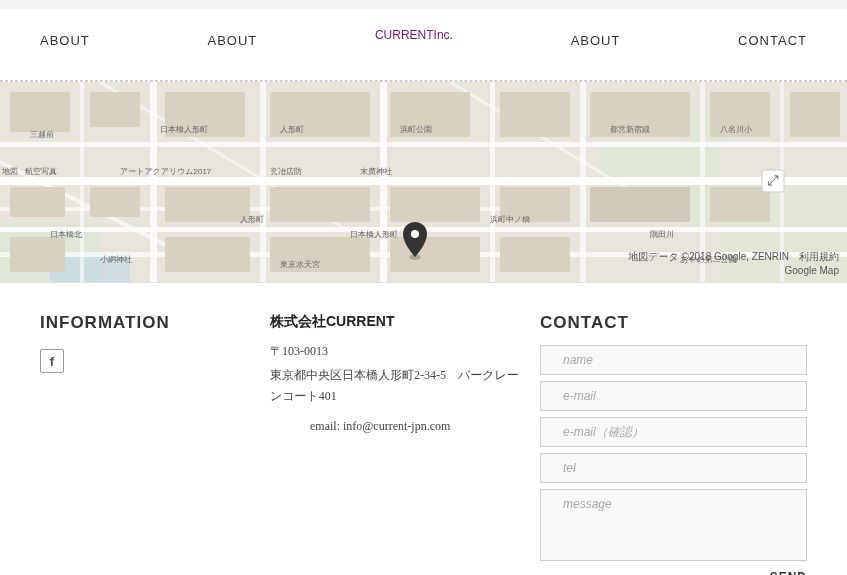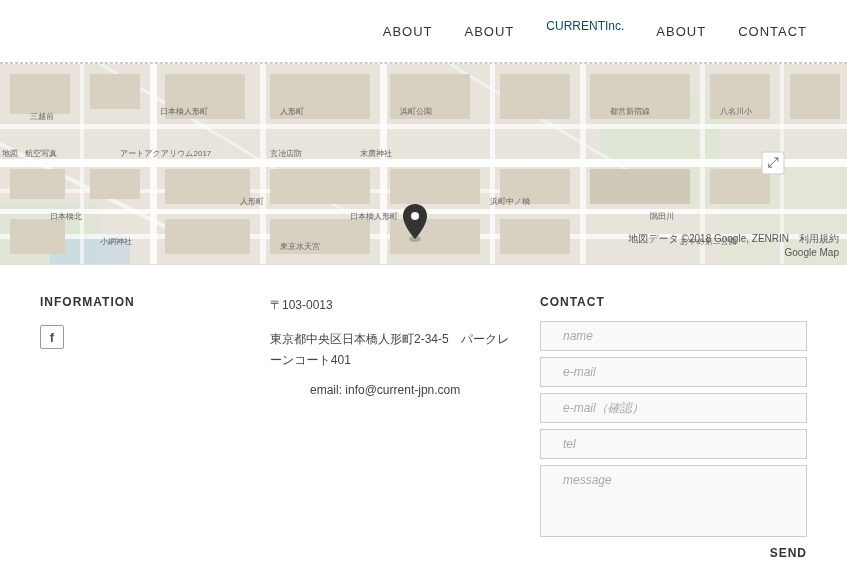--- a/index.html
+++ b/index.html
@@ -7,39 +7,39 @@
 
     
     .header {
       background: #fff;
       border-bottom: 1px dashed #ccc;
       padding: 0;
     }
     .header-inner {
       display: flex;
       align-items: center;
-      justify-content: flex-end;
+      justify-content: space-between;
       max-width: 847px;
-      margin: 0 auto;
+      margin: 9px auto;
       padding: 15px 40px;
       gap: 32px;
     }
     .nav-item {
       font-size: 13px;
       letter-spacing: 1px;
       color: #333;
       cursor: pointer;
       text-decoration: none;
       font-weight: normal;
     }
     .logo {
       font-size: 28px;
       font-weight: 900;
       letter-spacing: 2px;
-      color: #0c4a6e;
+      color: #701a75;
       font-family: Arial Black, Arial, sans-serif;
       text-align: center;
     }
     .logo span {
       font-size: 12px;
       font-weight: normal;
       vertical-align: super;
       letter-spacing: 0;
     }
     .header-bottom-border {
@@ -67,21 +67,21 @@
       display: flex;
       gap: 0;
     }
 
     
     .info-col {
       width: 220px;
       flex-shrink: 0;
     }
     .section-heading {
-      font-size: 12px;
+      font-size: 17px;
       font-weight: bold;
       letter-spacing: 1px;
       margin-bottom: 16px;
       color: #333;
     }
     .fb-icon {
       width: 24px;
       height: 24px;
       border: 1px solid #999;
       border-radius: 2px;
@@ -103,20 +103,21 @@
     .company-name {
       font-size: 14px;
       font-weight: bold;
       margin-bottom: 10px;
       color: #222;
     }
     .address-text {
       font-size: 12px;
       color: #444;
       line-height: 1.8;
+      font-family: Liberation Serif, serif;
     }
 
     
     .contact-col {
       flex: 1;
       padding-left: 20px;
     }
     .contact-col .section-heading {
       margin-bottom: 12px;
     }
@@ -276,23 +277,24 @@
 
 <div style="background:#fff; border-top: 1px solid #e0e0e0;">
   <div class="content-section">
 
     <div class="info-col">
       <div class="section-heading">INFORMATION</div>
       <div class="fb-icon">f</div>
     </div>
 
     <div class="address-col">
+      <div class="company-name">株式会社CURRENT</div>
       <div class="address-text">
         <div>〒103-0013</div>
-        <div style="margin-top:12px;">東京都中央区日本橋人形町2-34-5　パークレーンコート401</div>
+        <div style="margin-top:2px;">東京都中央区日本橋人形町2-34-5　パークレーンコート401</div>
         <div style="margin-top:8px;margin-left:40px;">
           <span>email: info@current-jpn.com</span>
         </div>
       </div>
     </div>
 
     <div class="contact-col">
       <div class="section-heading">CONTACT</div>
       <input class="form-field" type="text" placeholder="name" style="">
       <input class="form-field" type="email" placeholder="e-mail" style="">

